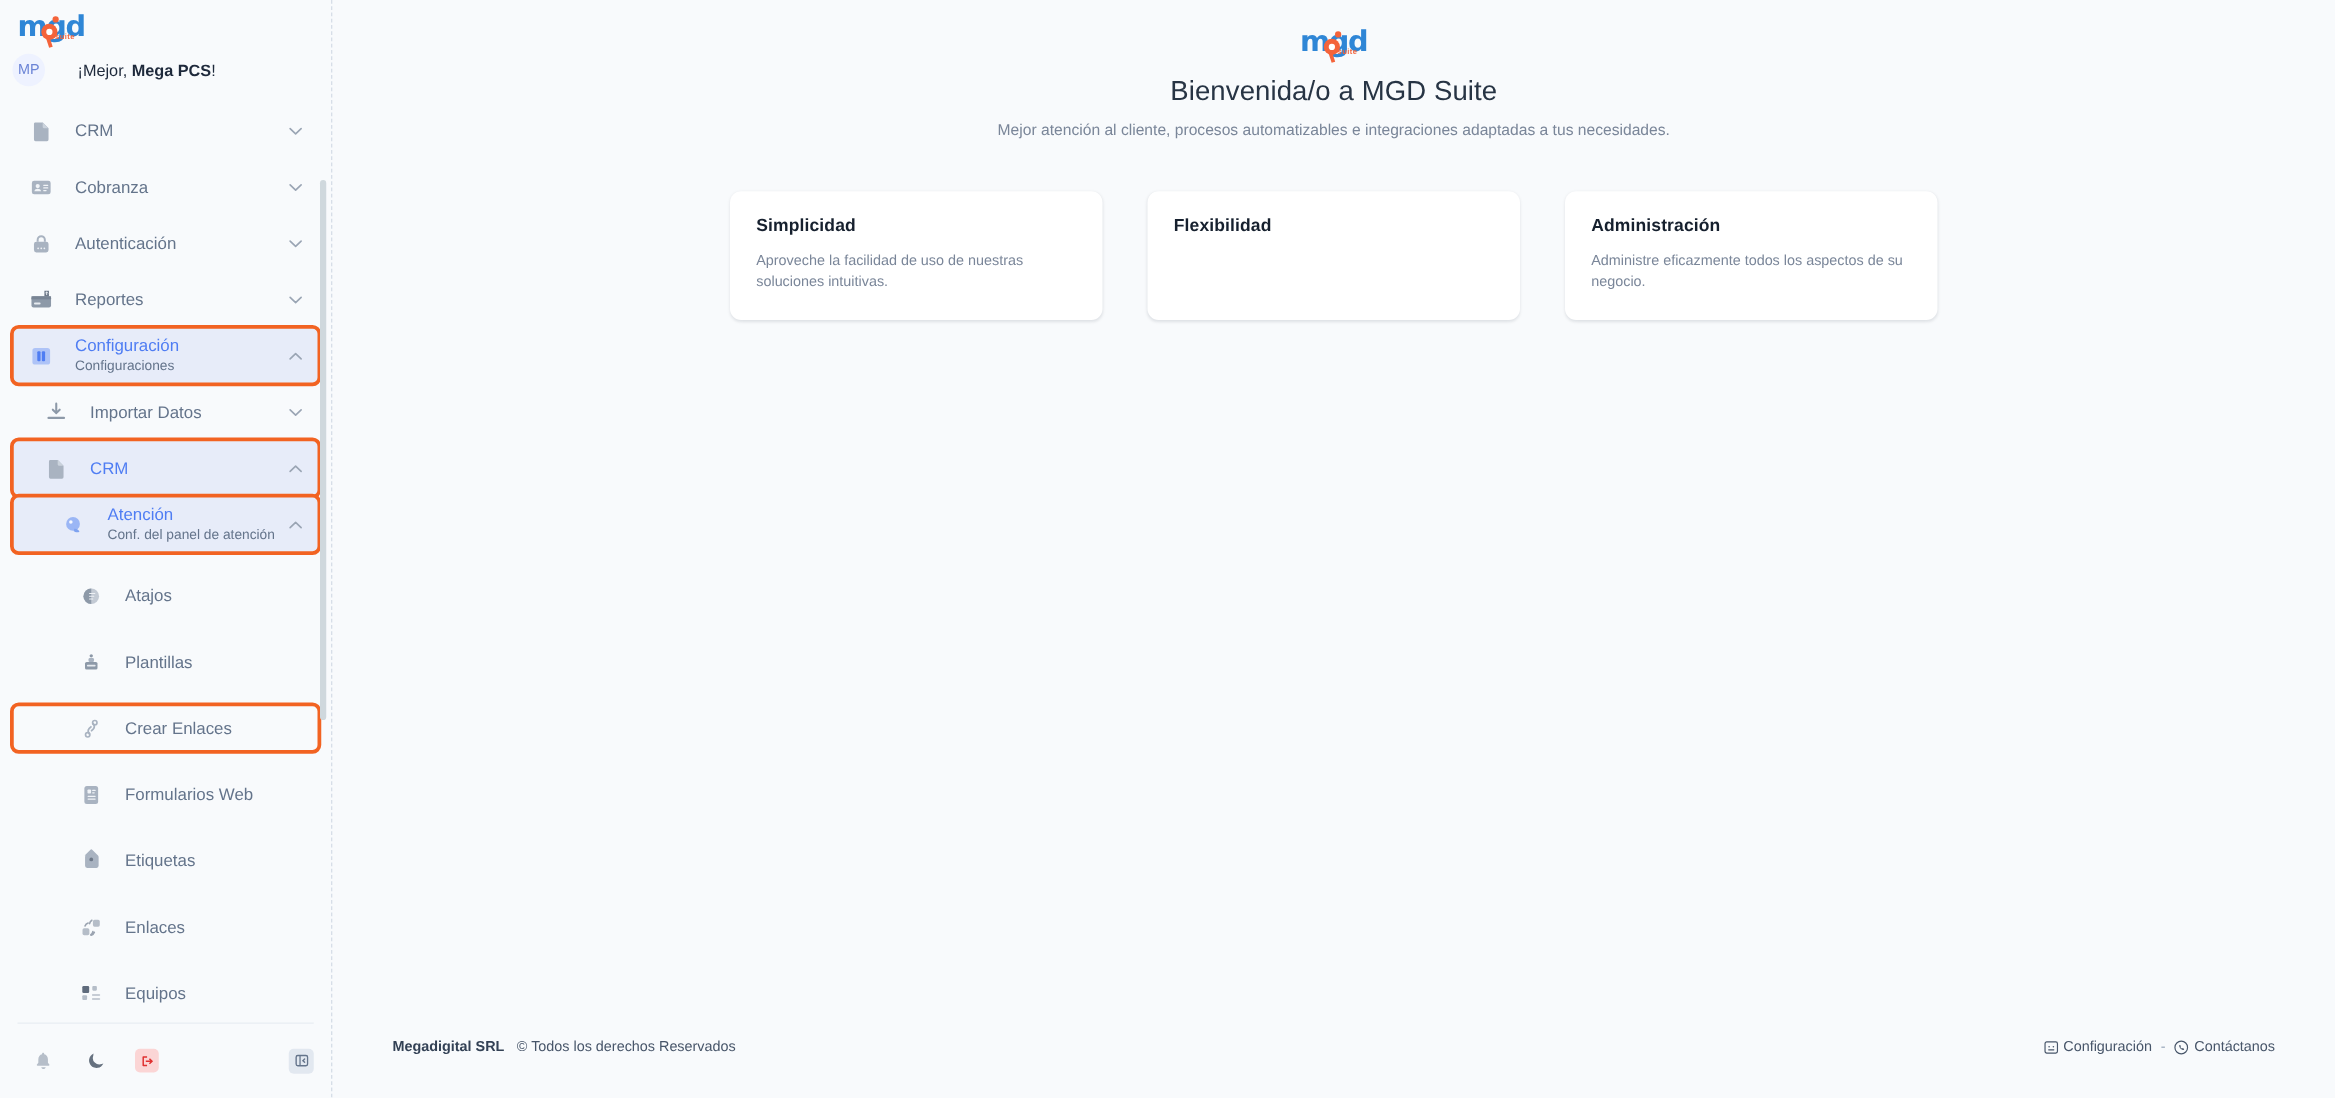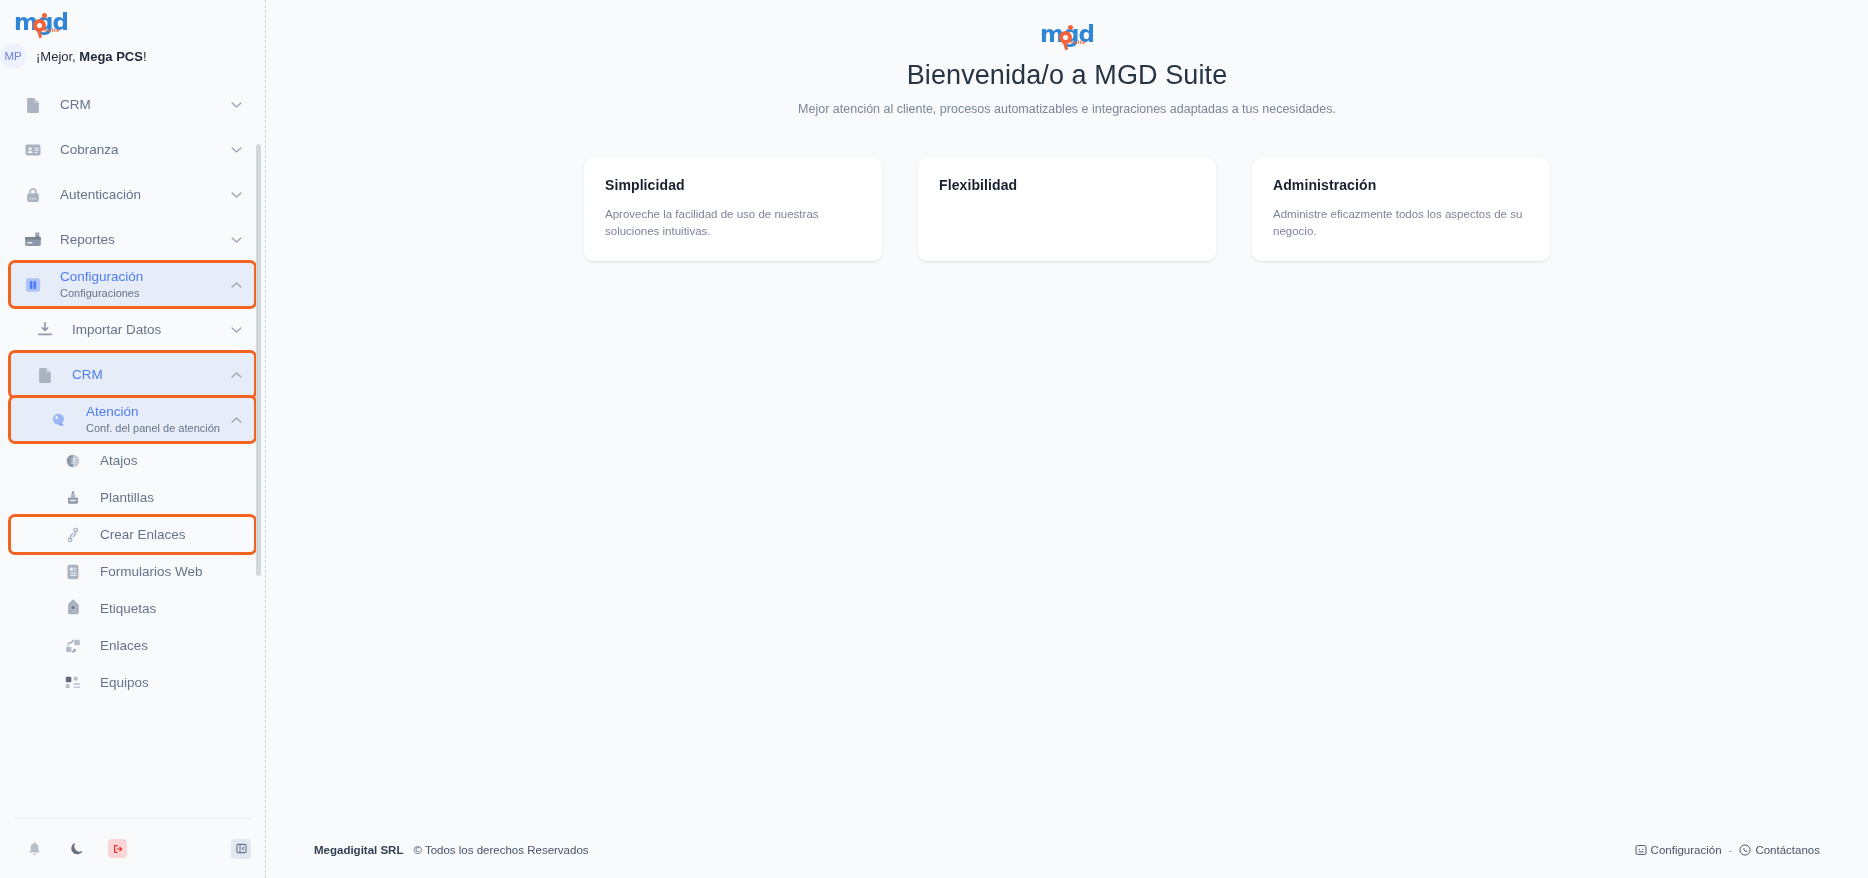--- a/index.html
+++ b/index.html
@@ -46,22 +46,22 @@
   .logo .lg-stem {
     position: absolute; width: 3px; height: 8px; background: #f4633a;
     left: 24px; top: 20px; transform: rotate(-18deg);
   }
   .logo .lg-suite {
     position: absolute; left: 30px; top: 17px;
     font-size: 6px; font-weight: 700; color: #f4633a; letter-spacing: 0.4px;
   }
 
   .greeting {
-    display: flex; align-items: center; gap: 10px;
-    padding: 4px 0 6px 0; height: 34px;
+    display: flex; align-items: center; gap: 26px;
+    padding: 4px 0 6px 10px; height: 34px;
   }
   .avatar {
     width: 26px; height: 26px; border-radius: 50%;
     background: #eef2ff; color: #6b84d6;
     display: flex; align-items: center; justify-content: center;
     font-size: 11.5px; font-weight: 500;
   }
   .greet-text { font-size: 13px; color: #1e293b; }
   .greet-text b { font-weight: 700; }
 
@@ -77,21 +77,21 @@
     width: 26px; height: 26px; flex: 0 0 26px;
     display: flex; align-items: center; justify-content: center;
     margin-right: 14px;
   }
   .nav-item .labels { flex: 1; display: flex; flex-direction: column; justify-content: center; }
   .nav-item .lbl { font-size: 13.5px; color: #64748b; line-height: 17px; }
   .nav-item .sub { font-size: 11px; color: #64748b; line-height: 15px; margin-top: 1px; }
   .nav-item .chev { color: #94a3b8; font-size: 11px; line-height: 1; width: 12px; text-align: center;}
   .nav-item.active { background: #e7ecf9; }
   .nav-item.active .lbl { color: #4f7df3; }
-  .nav-item.child { height: 37px; }
+  .nav-item.child { height: 37px; margin-top: 16px; }
   .nav-item.child .ico { margin-right: 14px; }
   .nav-item.lvl1 { padding-left: 22px; }
   .nav-item.lvl2 { padding-left: 36px; }
   .nav-item.lvl3 { padding-left: 50px; }
 
   .hl { outline: 3px solid #f26322; outline-offset: -1px; border-radius: 5px; }
 
   .sb-track {
     position: absolute; right: 4px; top: 70px; width: 5px; height: 432px;
     background: #cfd8dd; border-radius: 3px;
@@ -115,39 +115,39 @@
   }
 
   
   #main {
     flex: 1; position: relative; background: #f8fafc;
     display: flex; flex-direction: column;
   }
   .hero { padding-top: 22px; text-align: center; }
   .hero .logo-wrap { display: flex; justify-content: center; margin-bottom: 10px; }
   .hero h1 {
-    font-size: 27px; font-weight: 400; color: #273444; letter-spacing: 0.1px;
+    font-size: 22px; font-weight: 400; color: #273444; letter-spacing: 0.1px;
     margin-bottom: 11px;
   }
   .hero p.sub { font-size: 12.5px; color: #7a8699; }
 
   .cards {
     display: flex; gap: 36px; justify-content: center;
     margin-top: 42px; padding: 0 50px;
   }
   .card {
     background: #ffffff; border-radius: 9px; width: 298px; height: 103px;
     padding: 19px 20px 0 21px;
     box-shadow: 0 1px 3px rgba(16,24,40,0.07), 0 1px 2px rgba(16,24,40,0.04);
   }
   .card h3 { font-size: 14px; font-weight: 700; color: #16202e; margin-bottom: 13px; letter-spacing: .1px;}
   .card p { font-size: 11.5px; color: #7a8699; line-height: 16.5px; }
 
   .footer {
-    margin-top: auto; height: 46px; display: flex; align-items: flex-end;
+    margin-top: auto; height: 46px; display: flex; align-items: flex-start;
     justify-content: space-between; padding: 0 48px 22px 48px;
     font-size: 11.5px; color: #475569; gap: 21px;
   }
   .foot-left { display: flex; gap: 10px; }
   .foot-left .co { font-weight: 600; color: #334155; }
   .foot-left .rights { color: #475569; }
   .foot-right { display: flex; align-items: center; gap: 7px; }
   .foot-right a { color: #475569; text-decoration: none; display: flex; align-items: center; gap: 4px; }
   .foot-right .dash { color: #94a3b8; }
   svg { display: block; }

